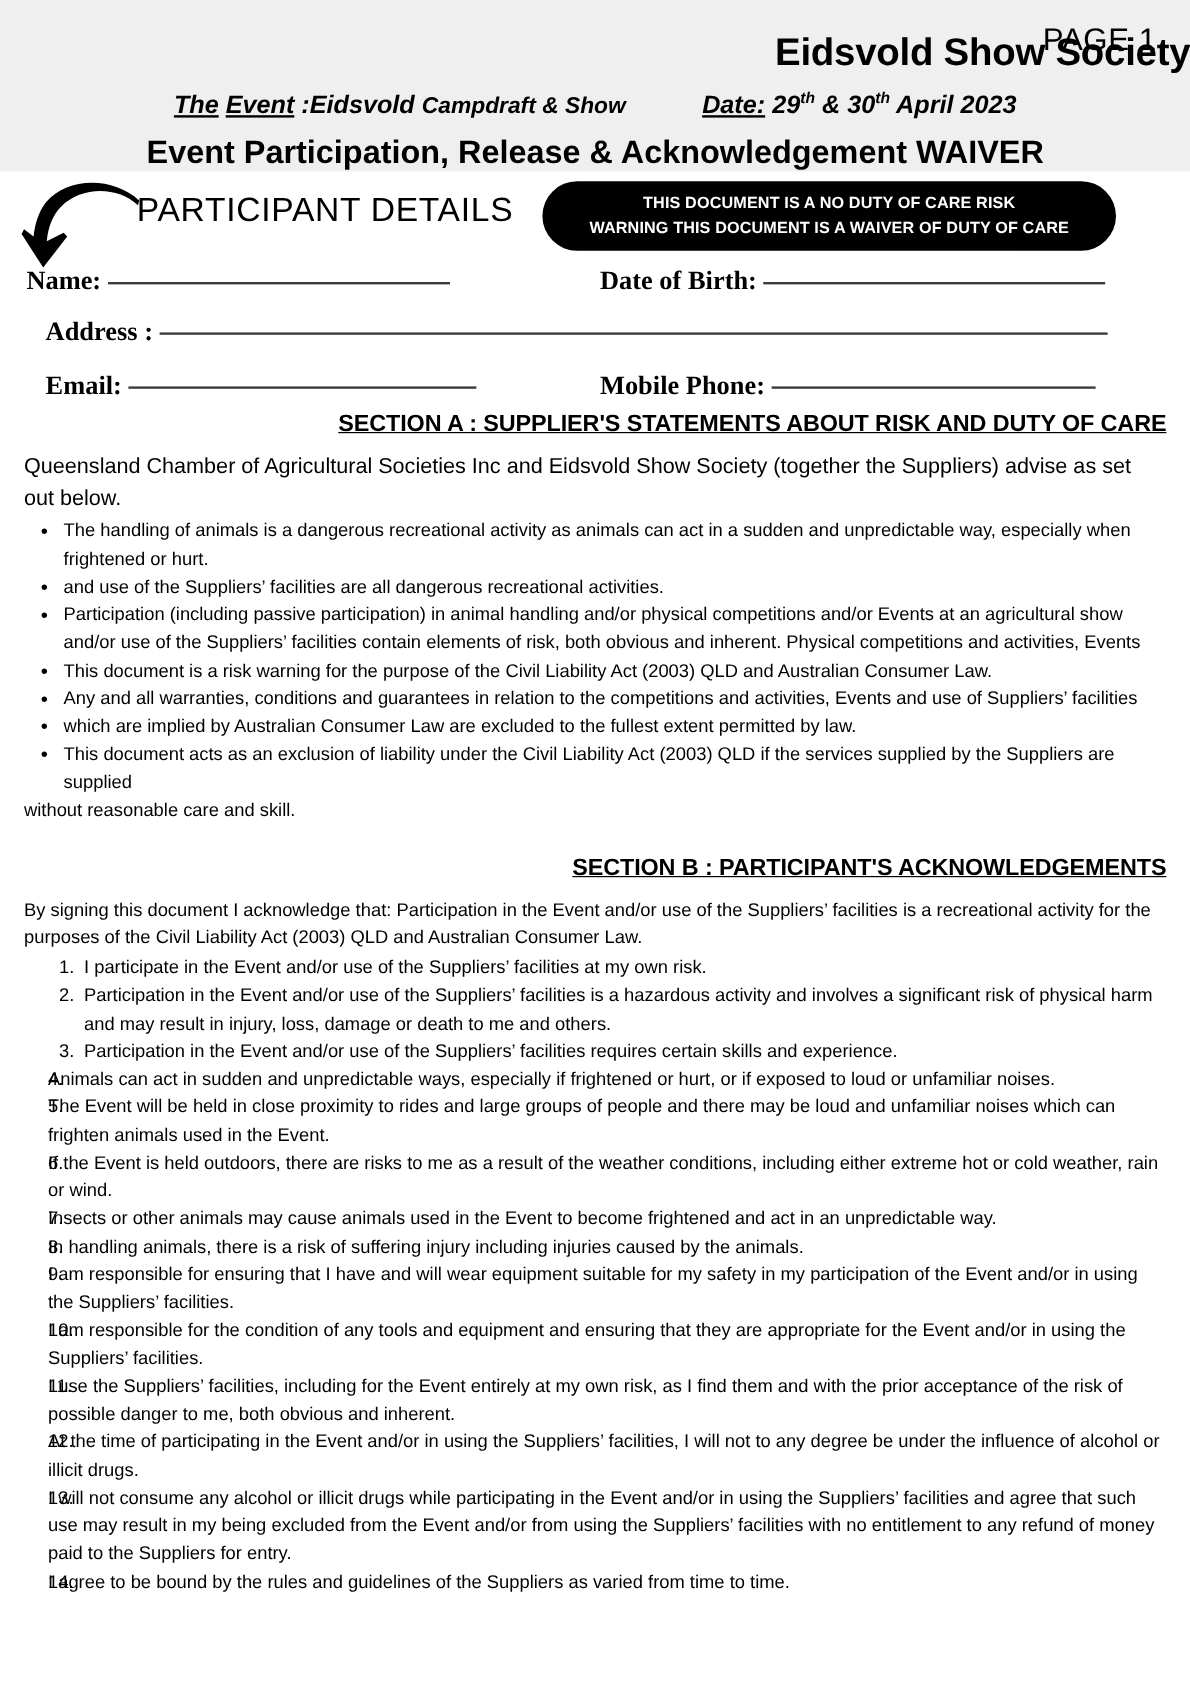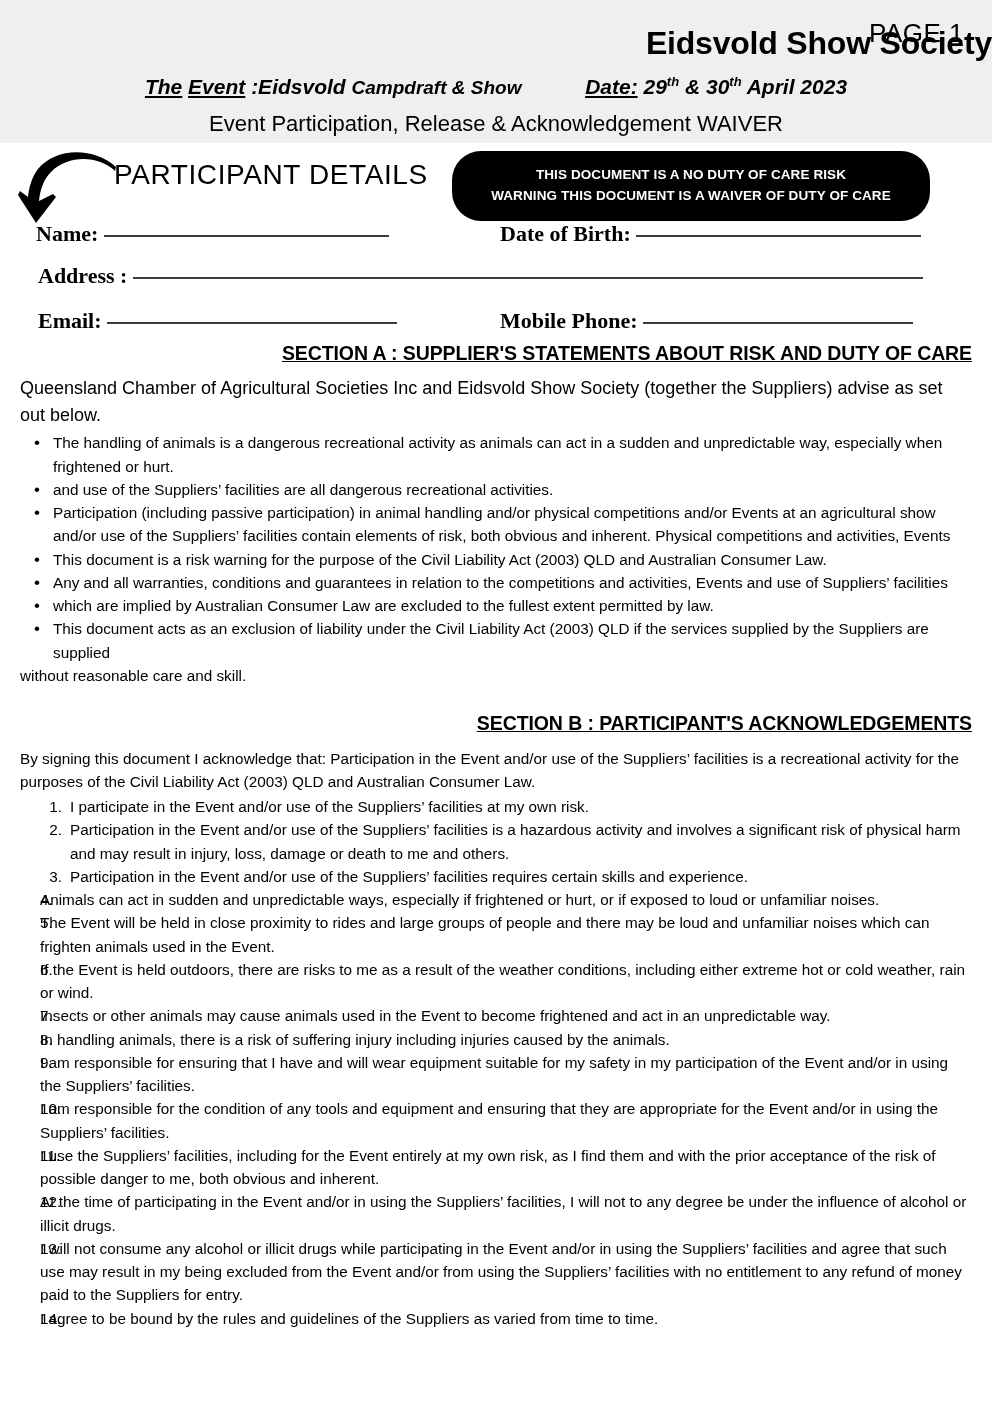--- a/index.html
+++ b/index.html
@@ -49,22 +49,22 @@
     padding-top: 16px;
     line-height: 1.0;
     white-space: nowrap;
   }
   .event-line .u { text-decoration: underline; }
   .event-line .lighter { font-weight: bold; font-size: 19px; }
   .event-line .gap { display: inline-block; width: 52px; }
   .event-line sup { font-size: 0.62em; vertical-align: super; }
   .waiver-title {
     text-align: center;
-    font-size: 22px;
-    font-weight: normal;
+    font-size: 27px;
+    font-weight: bold;
     padding-top: 16px;
     line-height: 1.0;
   }
 
   
   .participant-zone {
     position: relative;
     height: 196px;
   }
   .arrow-icon {
@@ -81,21 +81,21 @@
     font-size: 28px;
     font-weight: 400;
     letter-spacing: 0.6px;
     font-family: "Liberation Sans", sans-serif;
   }
   .risk-badge {
     position: absolute;
     left: 452px;
     top: 8px;
     width: 478px;
-    height: 70px;
+    height: 58px;
     background: #000000;
     border-radius: 29px;
     color: #ffffff;
     display: flex;
     flex-direction: column;
     align-items: center;
     justify-content: center;
     font-size: 13.5px;
     font-weight: bold;
     line-height: 1.55;
@@ -109,21 +109,21 @@
     font-size: 22px;
     font-weight: bold;
     white-space: nowrap;
   }
   .field-line {
     display: inline-block;
     border-bottom: 2px solid #3c3c3c;
     vertical-align: 4px;
   }
 
-  #row-name     { left: 36px;  top: 78px; }
+  #row-name     { left: 22px;  top: 78px; }
   #row-dob      { left: 500px; top: 78px; }
   #row-address  { left: 38px;  top: 120px; }
   #row-email    { left: 38px;  top: 165px; }
   #row-mobile   { left: 500px; top: 165px; }
 
   
   .doc-body {
     position: relative;
     padding: 0 20px;
     font-size: 15.3px;

